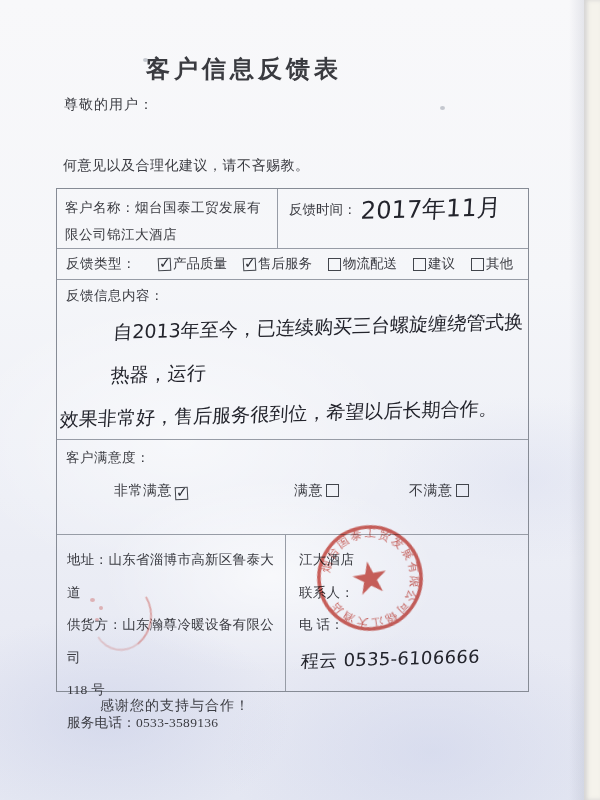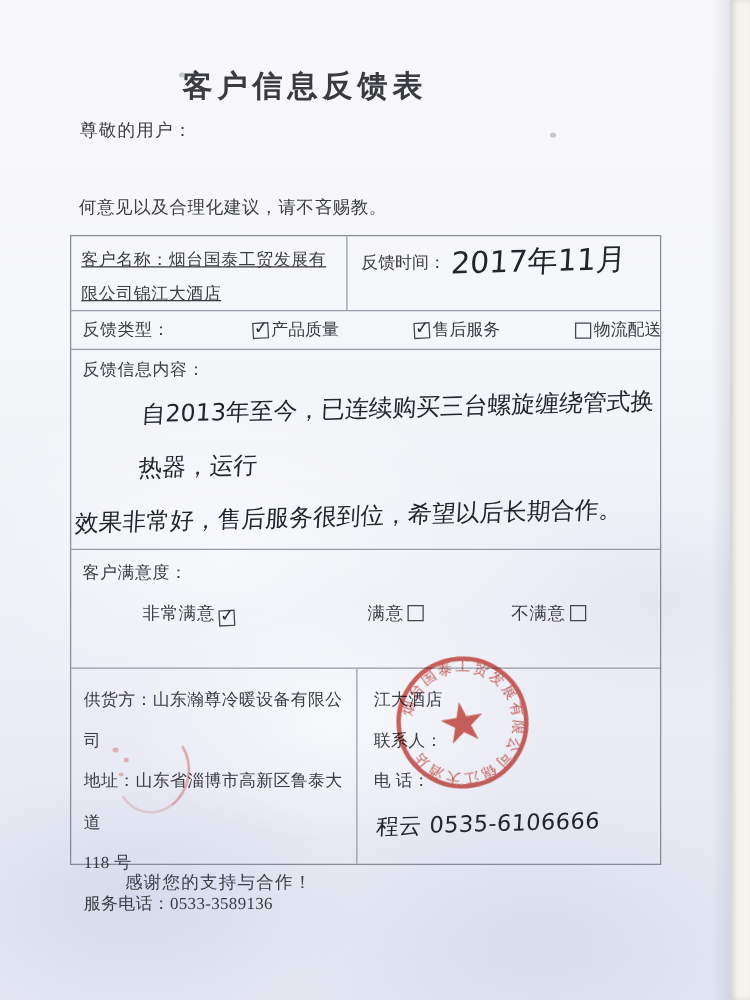--- a/index.html
+++ b/index.html
@@ -30,27 +30,27 @@
     border:1.4px solid #868b95;color:#3a3b41;}
   .row{position:absolute;left:0;width:100%;box-sizing:border-box;}
   .row + .row{border-top:1px solid #979ca6;}
   .r1{top:0;height:59px;}
   .r2{top:59px;height:31px;}
   .r3{top:90px;height:160px;}
   .r4{top:250px;height:95px;}
   .r5{top:345px;height:157px;}
   .cell{position:absolute;top:0;height:100%;box-sizing:border-box;}
   .c-name{left:0;width:221px;border-right:1px solid #979ca6;padding:5px 8px;
-    font-size:13.5px;line-height:27px;letter-spacing:.5px;text-decoration:underline;}
+    font-size:13.5px;line-height:27px;letter-spacing:.5px;}
   .c-time{left:222px;right:0;padding:5px 10px;font-size:13.5px;}
   .lbl{color:#3a3b41;}
   .hand{font-family:"DejaVu Sans","Liberation Sans",sans-serif;color:#23242c;
     transform:skewX(-5deg) rotate(-1.5deg);display:inline-block;}
   .hand-date{font-size:24px;line-height:24px;position:relative;top:3px;margin-left:4px;font-weight:500;}
-  .types{display:flex;align-items:center;height:100%;padding-left:9px;font-size:13.5px;white-space:nowrap;gap:44px;}
+  .types{display:flex;align-items:center;height:100%;padding-left:9px;font-size:13.5px;white-space:nowrap;}
   .types .lbl{margin-right:22px;letter-spacing:.5px;}
   .type{margin-right:16px;display:inline-flex;align-items:center;}
   .box{display:inline-block;width:13px;height:13px;border:1.5px solid #42454c;box-sizing:border-box;
     font-size:14px;line-height:10px;text-align:center;color:#2b2d35;margin-right:2px;position:relative;top:0px;}
   .box.checked{transform:rotate(-3deg);}
   .sat-opt .box{margin:0 0 0 3px;top:2px;}
   .r3 .lbl{position:absolute;top:7px;left:9px;font-size:13.5px;letter-spacing:.5px;}
   .hand-block{position:absolute;top:26px;left:6px;right:6px;font-size:19px;line-height:43px;}
   .hand-line1{padding-left:48px;}
   .r4 .lbl{position:absolute;top:9px;left:9px;font-size:13.5px;letter-spacing:.5px;}
@@ -130,22 +130,22 @@
       <span class="sat-opt sat-2">
         <span>满意</span><span class="box"></span>
       </span>
       <span class="sat-opt sat-3">
         <span>不满意</span><span class="box"></span>
       </span>
     </div>
 
     <div class="row r5">
       <div class="cell c-supplier">
+        <div>地址：山东省淄博市高新区鲁泰大道</div>
         <div>供货方：山东瀚尊冷暖设备有限公司</div>
-        <div>地址：山东省淄博市高新区鲁泰大道</div>
         <div>118 号</div>
         <div>服务电话：0533-3589136</div>
       </div>
       <div class="cell c-user">
         <div>江大酒店</div>
         <div>联系人：</div>
         <div>
           <span class="lbl">电  话：</span><span class="hand hand-phone">程云 0535-6106666</span>
         </div>
       </div>

